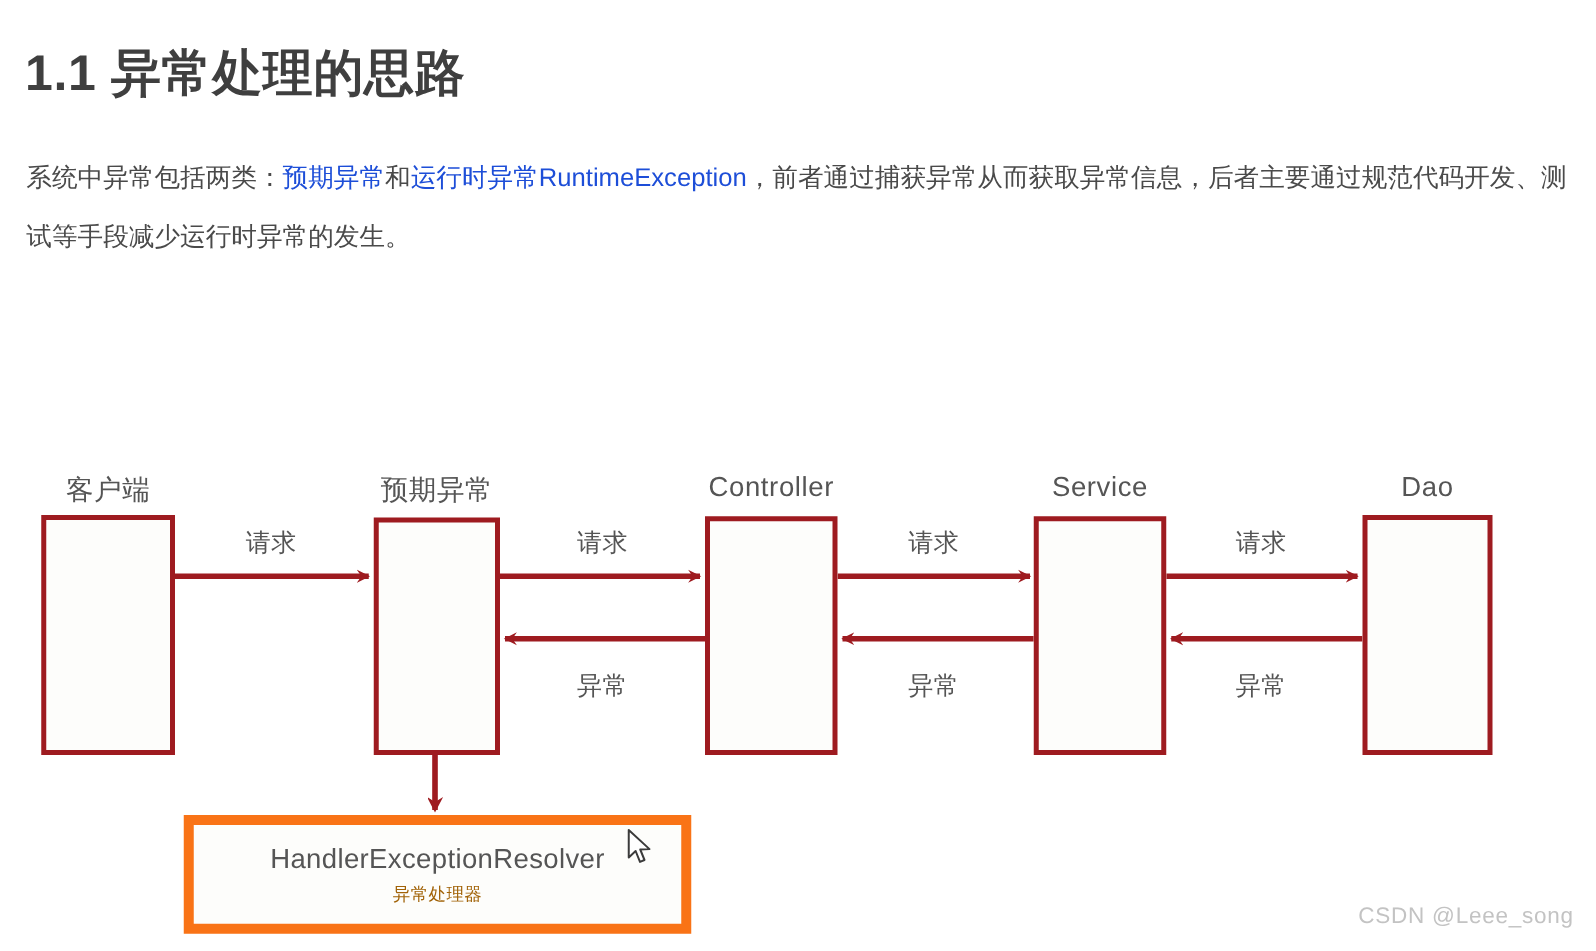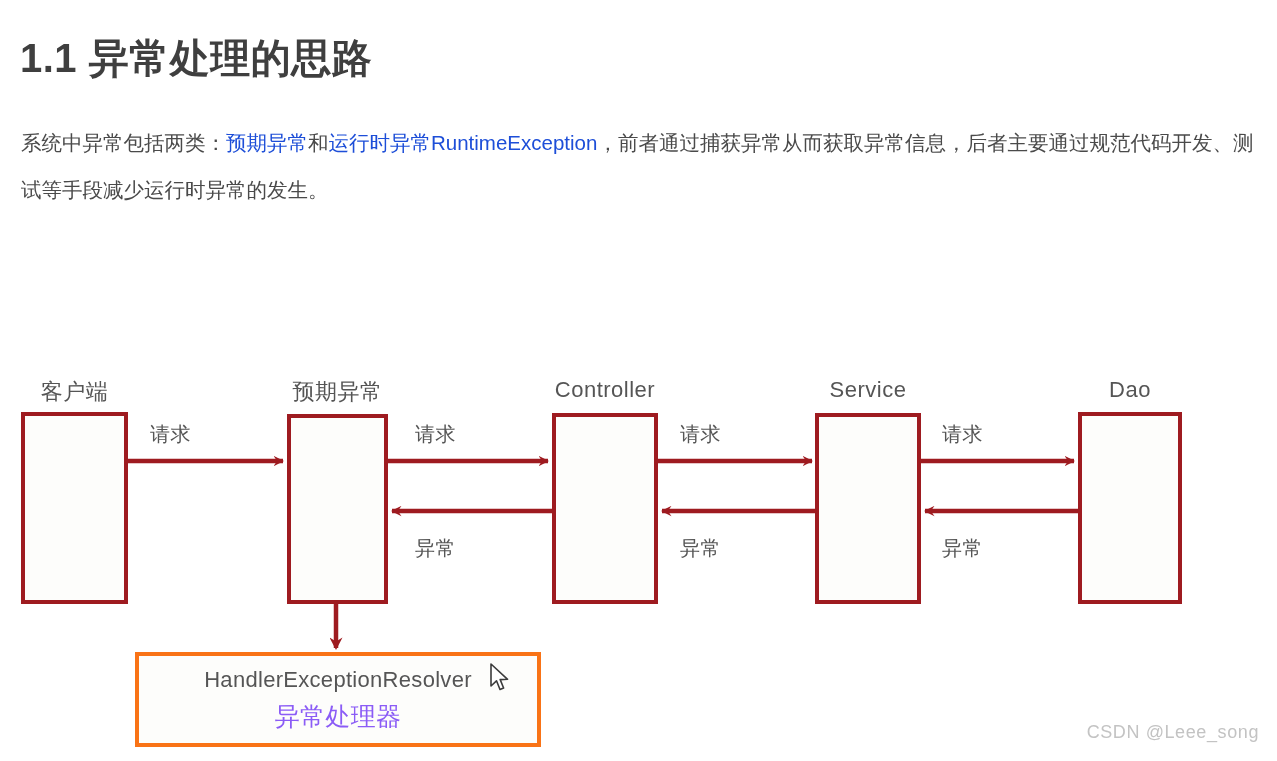--- a/index.html
+++ b/index.html
@@ -45,21 +45,21 @@
   .para-2 { top: 232px; }
 
   .hl {
     color: #1d4ed8;
     font-weight: normal;
   }
 
   
   .diagram {
     position: absolute;
-    left: 0;
+    left: 12px;
     top: 0;
     width: 1021px;
     height: 761px;
     text-decoration: underline;
   }
 
   .node {
     position: absolute;
     border: 4px solid #9e1b20;
     background: #fdfdfb;
@@ -73,42 +73,43 @@
     white-space: nowrap;
     text-align: center;
     letter-spacing: 0.5px;
   }
 
   .edge-label {
     position: absolute;
     font-size: 20px;
     color: #555555;
     white-space: nowrap;
+    text-align: center;
     letter-spacing: 0.5px;
   }
 
   .resolver-box {
     position: absolute;
-    border: 4px solid #f97316;
+    border: 8px solid #f97316;
     background: #fdfdfb;
     box-sizing: border-box;
     display: flex;
     flex-direction: column;
     align-items: center;
     justify-content: center;
   }
   .resolver-line1 {
     font-size: 22px;
     color: #555555;
     letter-spacing: 0.3px;
     margin-bottom: 7px;
   }
   .resolver-line2 {
-    font-size: 25px;
-    color: #8b5cf6;
+    font-size: 14px;
+    color: #a16207;
     letter-spacing: 0.3px;
   }
 
   .cursor-icon {
     position: absolute;
     left: 489px;
     top: 663px;
     width: 22px;
     height: 30px;
     pointer-events: none;

